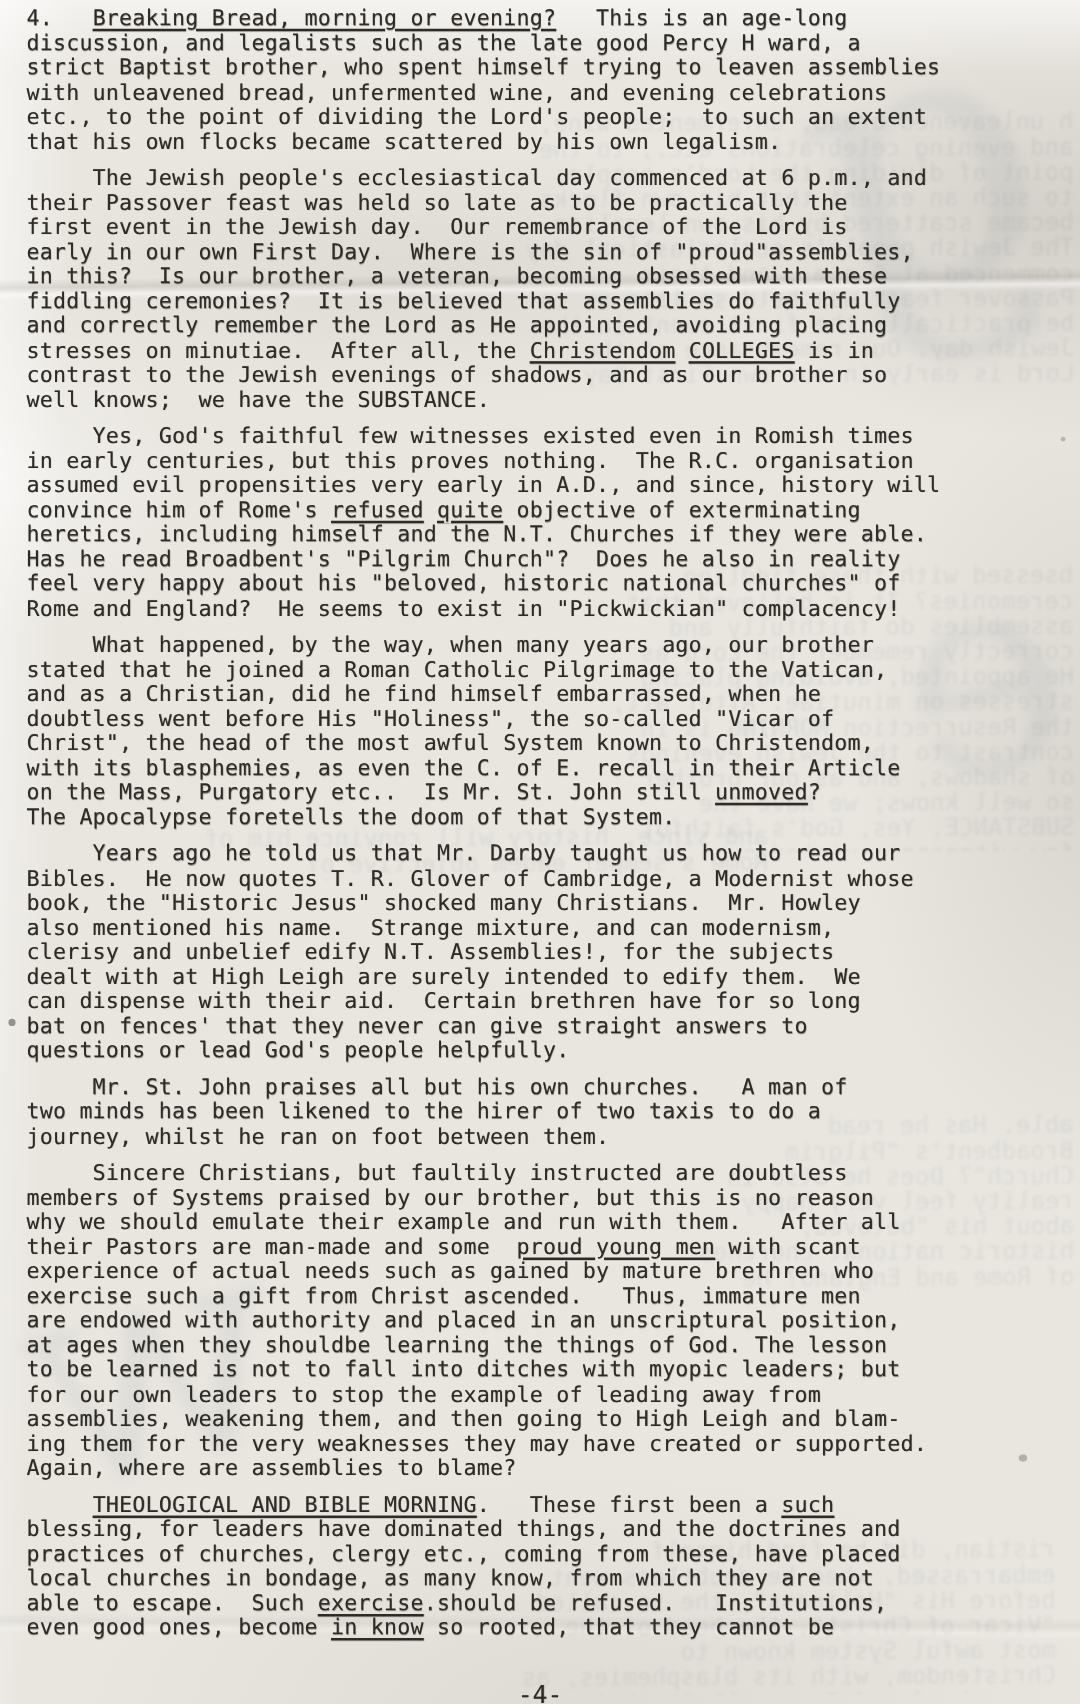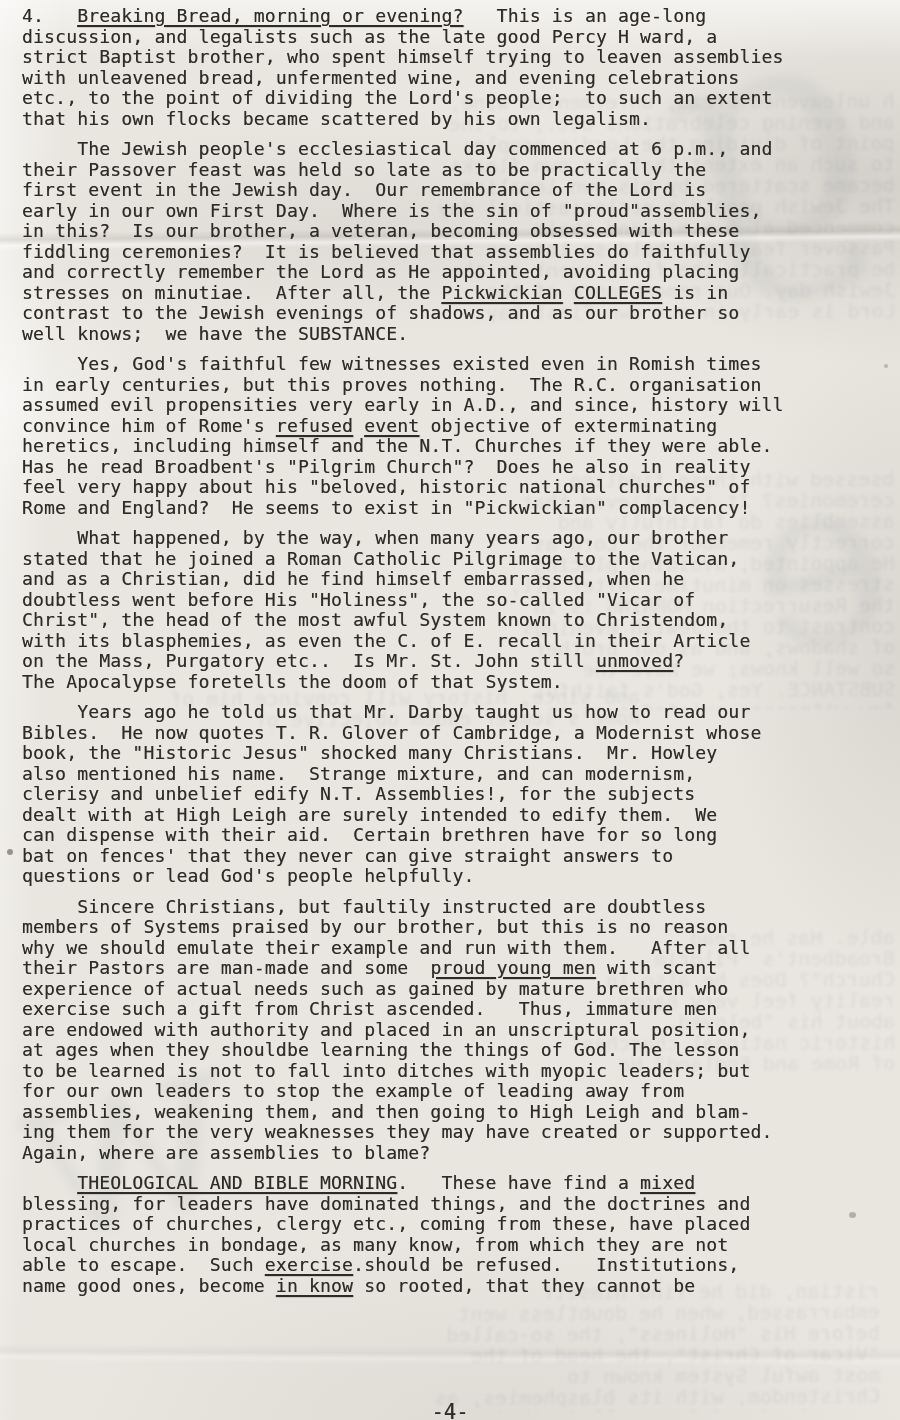--- a/index.html
+++ b/index.html
@@ -124,27 +124,27 @@
 with unleavened bread, unfermented wine, and evening celebrations
 etc., to the point of dividing the Lord's people;  to such an extent
 that his own flocks became scattered by his own legalism.</span></p>
       <p class="para"><span>     The Jewish people's ecclesiastical day commenced at 6 p.m., and
 their Passover feast was held so late as to be practically the
 first event in the Jewish day.  Our remembrance of the Lord is
 early in our own First Day.  Where is the sin of "proud"assemblies,
 in this?  Is our brother, a veteran, becoming obsessed with these
 fiddling ceremonies?  It is believed that assemblies do faithfully
 and correctly remember the Lord as He appointed, avoiding placing
-stresses on minutiae.  After all, the </span><span class="u">Pickwickian</span><span> </span><span class="u">COLLEGES</span><span> is in
+stresses on minutiae.  After all, the </span><span class="u">Christendom</span><span> </span><span class="u">COLLEGES</span><span> is in
 contrast to the Jewish evenings of shadows, and as our brother so
 well knows;  we have the SUBSTANCE.</span></p>
       <p class="para"><span>     Yes, God's faithful few witnesses existed even in Romish times
 in early centuries, but this proves nothing.  The R.C. organisation
 assumed evil propensities very early in A.D., and since, history will
-convince him of Rome's </span><span class="u">refused</span><span> </span><span class="u">event</span><span> objective of exterminating
+convince him of Rome's </span><span class="u">refused</span><span> </span><span class="u">quite</span><span> objective of exterminating
 heretics, including himself and the N.T. Churches if they were able.
 Has he read Broadbent's "Pilgrim Church"?  Does he also in reality
 feel very happy about his "beloved, historic national churches" of
 Rome and England?  He seems to exist in "Pickwickian" complacency!</span></p>
       <p class="para"><span>     What happened, by the way, when many years ago, our brother
 stated that he joined a Roman Catholic Pilgrimage to the Vatican,
 and as a Christian, did he find himself embarrassed, when he
 doubtless went before His "Holiness", the so-called "Vicar of
 Christ", the head of the most awful System known to Christendom,
 with its blasphemies, as even the C. of E. recall in their Article
@@ -152,35 +152,38 @@
 The Apocalypse foretells the doom of that System.</span></p>
       <p class="para"><span>     Years ago he told us that Mr. Darby taught us how to read our
 Bibles.  He now quotes T. R. Glover of Cambridge, a Modernist whose
 book, the "Historic Jesus" shocked many Christians.  Mr. Howley
 also mentioned his name.  Strange mixture, and can modernism,
 clerisy and unbelief edify N.T. Assemblies!, for the subjects
 dealt with at High Leigh are surely intended to edify them.  We
 can dispense with their aid.  Certain brethren have for so long
 bat on fences' that they never can give straight answers to
 questions or lead God's people helpfully.</span></p>
+      <p class="para"><span>     Mr. St. John praises all but his own churches.   A man of
+two minds has been likened to the hirer of two taxis to do a
+journey, whilst he ran on foot between them.</span></p>
       <p class="para"><span>     Sincere Christians, but faultily instructed are doubtless
 members of Systems praised by our brother, but this is no reason
 why we should emulate their example and run with them.   After all
 their Pastors are man-made and some  </span><span class="u">proud young men</span><span> with scant
 experience of actual needs such as gained by mature brethren who
 exercise such a gift from Christ ascended.   Thus, immature men
 are endowed with authority and placed in an unscriptural position,
 at ages when they shouldbe learning the things of God. The lesson
 to be learned is not to fall into ditches with myopic leaders; but
 for our own leaders to stop the example of leading away from
 assemblies, weakening them, and then going to High Leigh and blam-
 ing them for the very weaknesses they may have created or supported.
 Again, where are assemblies to blame?</span></p>
-      <p class="para"><span>     </span><span class="u">THEOLOGICAL AND BIBLE MORNING</span><span>.   These have find a </span><span class="u">mixed</span><span>
+      <p class="para"><span>     </span><span class="u">THEOLOGICAL AND BIBLE MORNING</span><span>.   These first been a </span><span class="u">such</span><span>
 blessing, for leaders have dominated things, and the doctrines and
 practices of churches, clergy etc., coming from these, have placed
 local churches in bondage, as many know, from which they are not
 able to escape.  Such </span><span class="u">exercise</span><span>.should be refused.   Institutions,
-name good ones, become </span><span class="u">in know</span><span> so rooted, that they cannot be</span></p>
+even good ones, become </span><span class="u">in know</span><span> so rooted, that they cannot be</span></p>
     </div>
 
   <div class="footer">-4-</div>
 </div>
 
 </body></html>

